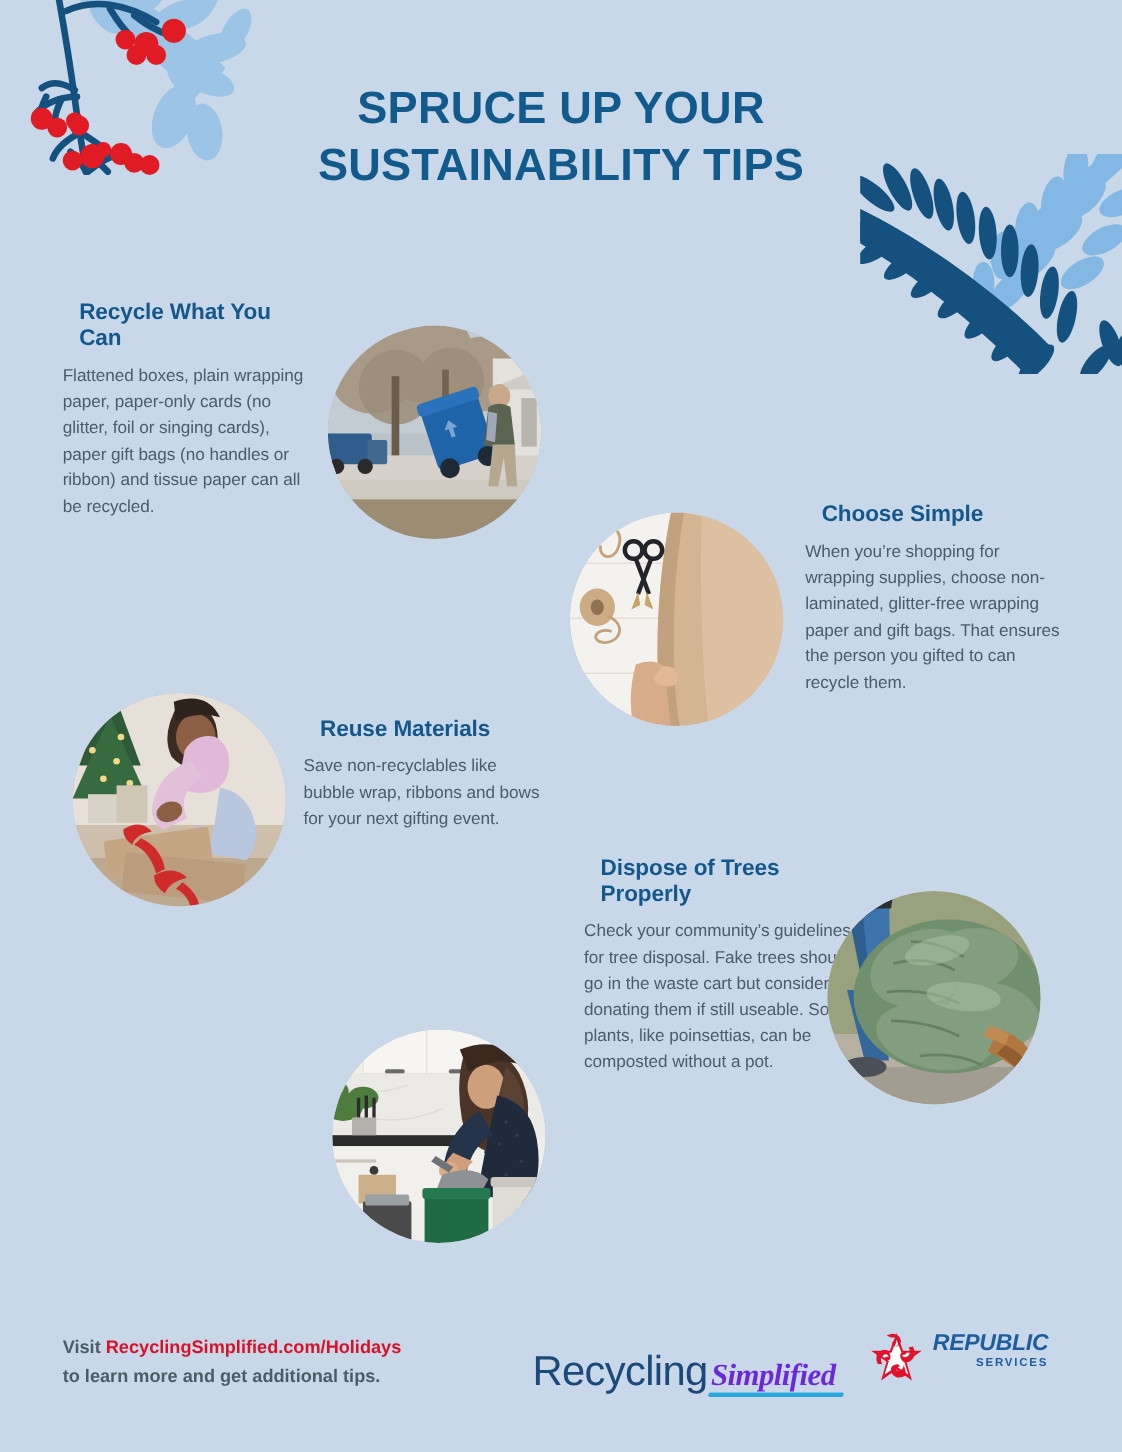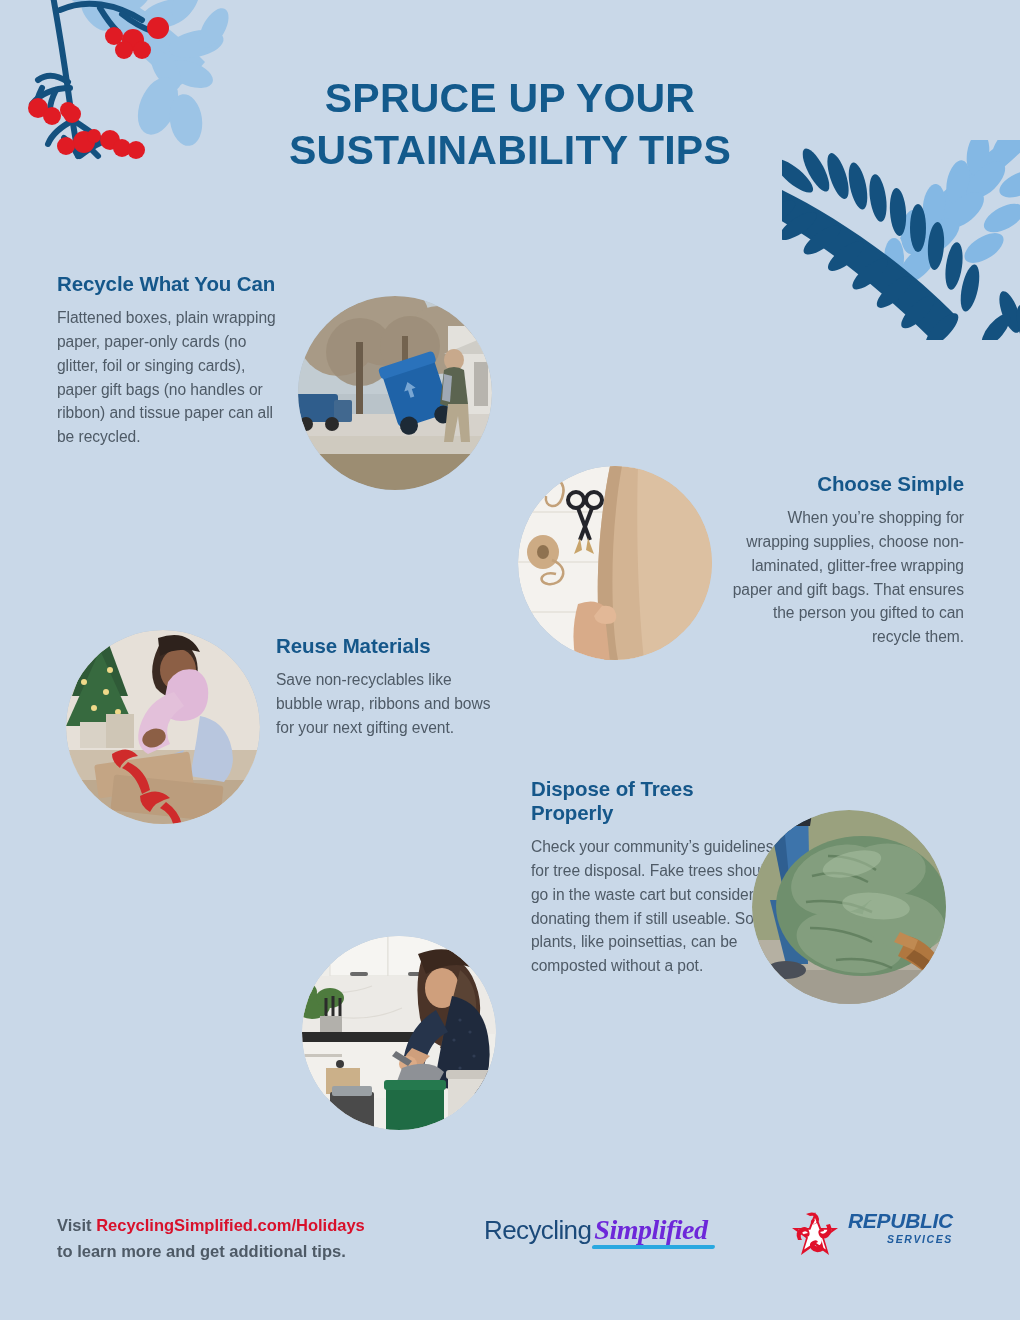--- a/index.html
+++ b/index.html
@@ -35,31 +35,32 @@
   .title .tl { display: block; text-align: center; }
 
   
   .tip { position: absolute; }
   .tip h2 {
     color: #15578a;
     font-size: 20.5px;
     font-weight: bold;
     letter-spacing: -0.1px;
     margin-bottom: 10px;
+    margin-left: 15px;
   }
   .tip p {
     color: #4e5a66;
     font-size: 15.6px;
     line-height: 1.53;
     letter-spacing: -0.05px;
   }
 
   .tip-recycle { left: 57px; top: 272px; width: 232px; }
-  .tip-choose  { left: 732px; top: 472px; width: 232px; text-align: right; }
-  .tip-reuse   { left: 276px; top: 634px; width: 226px; }
+  .tip-choose  { left: 732px; top: 456px; width: 232px; }
+  .tip-reuse   { left: 276px; top: 651px; width: 226px; }
   .tip-trees   { left: 531px; top: 777px; width: 250px; }
   .tip-food    { left: 57px; top: 925px; width: 240px; }
 
   
   .photo {
     position: absolute;
     border-radius: 50%;
     overflow: hidden;
     background: #b9c7d6;
   }
@@ -82,23 +83,24 @@
   }
   .footer-cta .url { color: #d8112b; }
 
   .logo-rs {
     position: absolute;
     left: 484px; top: 1214px;
     height: 40px;
     display: flex; align-items: baseline;
   }
   .logo-rs .rs-word {
-    font-size: 26px;
+    font-size: 38px;
     color: #1b4a7a;
     letter-spacing: -0.6px;
+    margin-top: 12px;
   }
   .logo-rs .rs-script {
     position: relative;
     font-size: 28px;
     color: #6d28d9;
     font-style: italic;
     font-weight: bold;
     font-family: "Liberation Serif", serif;
     letter-spacing: -0.5px;
     margin-left: 3px;
@@ -120,21 +122,21 @@
     display: flex; align-items: flex-start; gap: 8px;
   }
   .logo-republic .rp-mark { width: 50px; height: 46px; flex: 0 0 auto; }
   .logo-republic .rp-text { display: flex; flex-direction: column; }
   .logo-republic .rp-main {
     font-size: 21px; font-weight: bold; color: #1f5c9e;
     font-style: italic; letter-spacing: -0.3px; line-height: 1;
   }
   .logo-republic .rp-sub {
     font-size: 10.5px; font-weight: bold; color: #1f5c9e;
-    font-style: italic; letter-spacing: 1.6px; line-height: 1;
+    letter-spacing: 1.6px; line-height: 1;
     margin-top: 3px; text-align: right;
   }
 </style>
 </head>
 <body>
 
 <div class="page">
 
   <div class="deco deco-tl">
     <svg viewBox="0 0 280 250" xmlns="http://www.w3.org/2000/svg">

